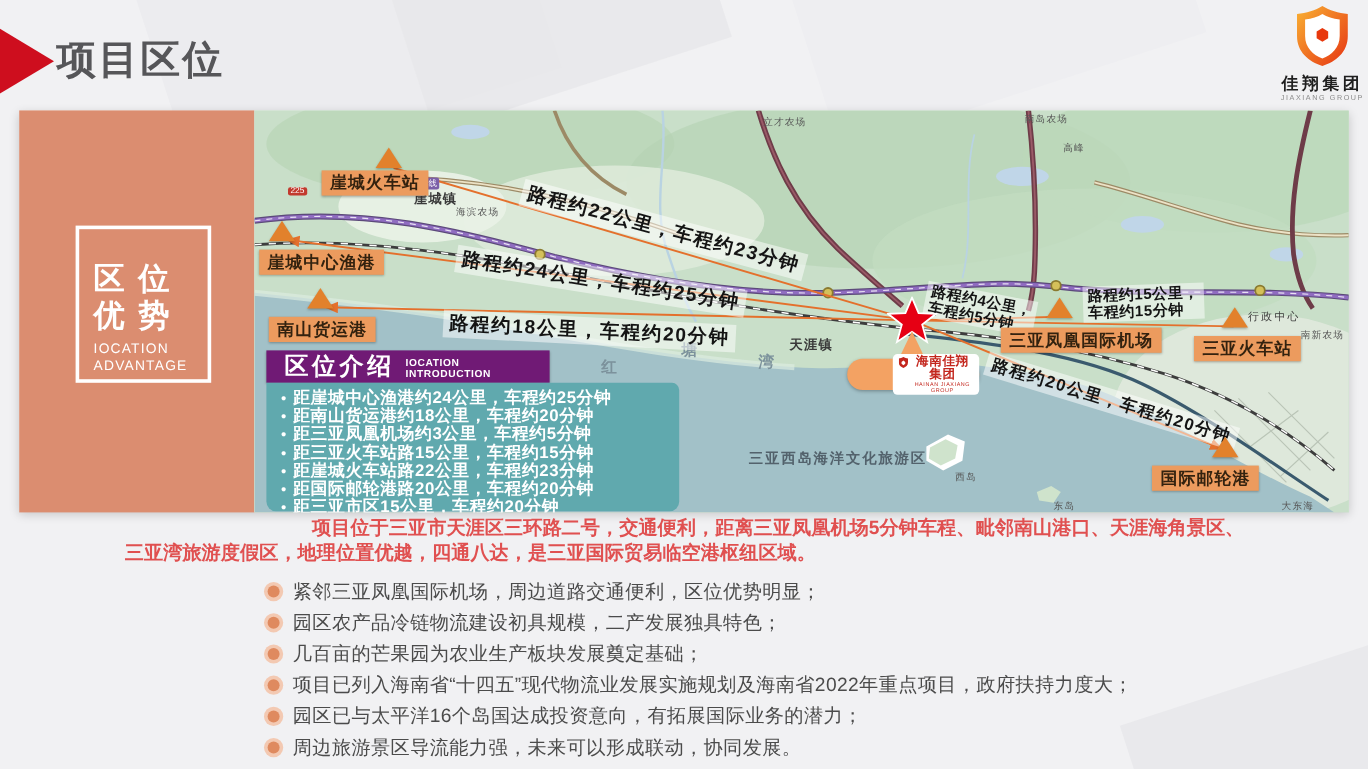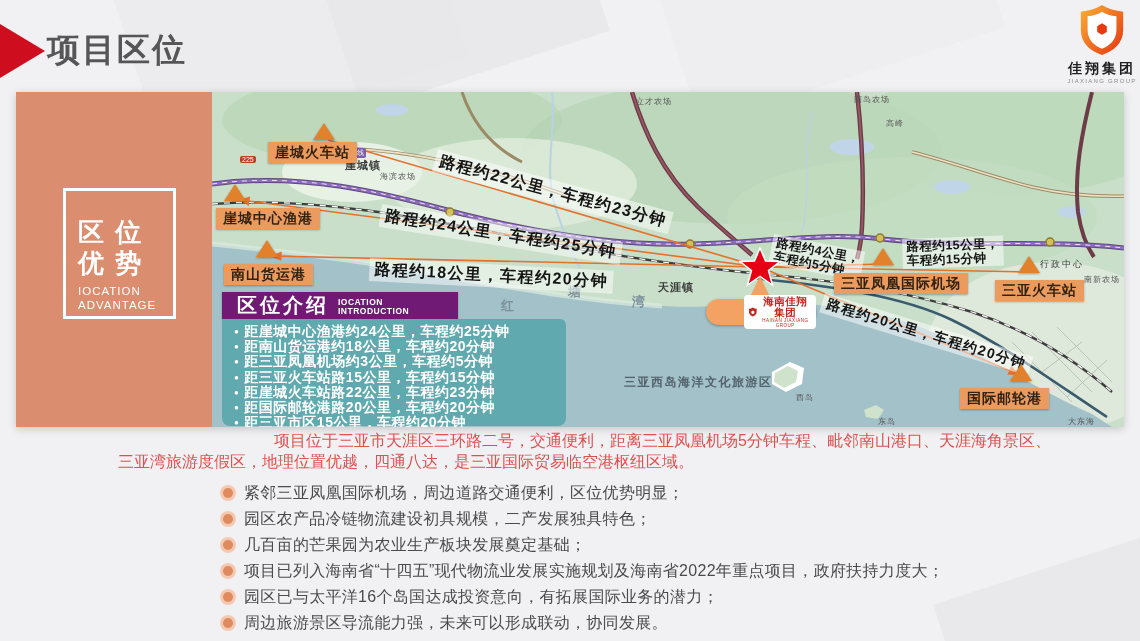--- a/index.html
+++ b/index.html
@@ -44,36 +44,36 @@
     letter-spacing:1px; white-space:nowrap; padding:1.5px 7px; box-shadow:0 1px 2px rgba(0,0,0,.3); }
   .mtri { position:absolute; z-index:4; width:0; height:0;
     border-left:11px solid transparent; border-right:11px solid transparent; border-bottom:17px solid #e2812c;
     filter:drop-shadow(0 1px 1px rgba(0,0,0,.3)); }
 
   .star { position:absolute; z-index:5; }
   .bubble-tail { position:absolute; z-index:5; width:0; height:0; left:536px; top:184px;
     border-left:12px solid transparent; border-right:12px solid transparent; border-bottom:25px solid #f3a263; }
   .bubble { position:absolute; z-index:6; left:494px; top:207px; width:110px; height:26px; background:#f3a263;
     border-radius:13px; display:flex; align-items:center; justify-content:center; box-shadow:0 1px 3px rgba(0,0,0,.3); }
-  .bubble-inner { background:#fff; border-radius:4px; padding:1px 5px; display:flex; align-items:center; gap:3px;margin-left:38px; }
+  .bubble-inner { background:#fff; border-radius:4px; padding:1px 5px; display:flex; align-items:flex-start; gap:3px;margin-left:38px; }
   .bubble-txt { text-align:center; }
   .bubble-name { font-size:10.5px; font-weight:bold; color:#c3261d; letter-spacing:.5px; line-height:11px; }
   .bubble-sub { font-size:4.5px; color:#c3261d; letter-spacing:.5px; line-height:5px; }
 
   .intro-head { position:absolute; z-index:6; left:10px; top:200px; width:236px; height:27px; background:#701a75;
     display:flex; align-items:center; padding-left:15px; box-shadow:0 1px 2px rgba(0,0,0,.25); }
   .intro-title { color:#fff; font-size:20px; font-weight:bold; letter-spacing:3px; }
   .intro-en { color:#fff; font-size:8.5px; font-weight:bold; line-height:9px; letter-spacing:.5px; margin-left:9px; margin-top:3px; }
   .intro-body { position:absolute; z-index:6; left:10px; top:227px; width:344px; height:107px; background:#60a9ae;
     border-radius:0 6px 8px 8px; padding:5px 0 0 12px; }
   .intro-body li { list-style:none; color:#fff; font-size:14px; font-weight:bold; letter-spacing:.5px; line-height:15.2px; white-space:nowrap; }
   .intro-body li::before { content:"●"; font-size:8px; vertical-align:2px; margin-right:5px; }
 
-  .summary { position:absolute; left:104px; top:431px; width:936px; font-size:16px; font-weight:normal; color:#e05050;
-    line-height:20.5px; text-indent:156px;margin-left:14px; }
+  .summary { position:absolute; left:104px; top:431px; width:936px; font-size:16px; font-weight:bold; color:#e05050;
+    line-height:20.5px; text-indent:156px; }
   .bullets { position:absolute; left:220px; top:480px; list-style:none; }
   .bullets li { display:flex; align-items:center; gap:11px; height:26px; }
   .dot { flex:none; width:10px; height:10px; border-radius:50%; background:#df8a5f; box-shadow:0 0 0 3px #f3c9b2; margin-left:3px; }
   .btxt { font-size:16px; color:#4b4b4b; letter-spacing:.3px; }
 </style>
 </head>
 <body>
 
 <div class="bgshape s1"></div>
 <div class="bgshape s2"></div>

